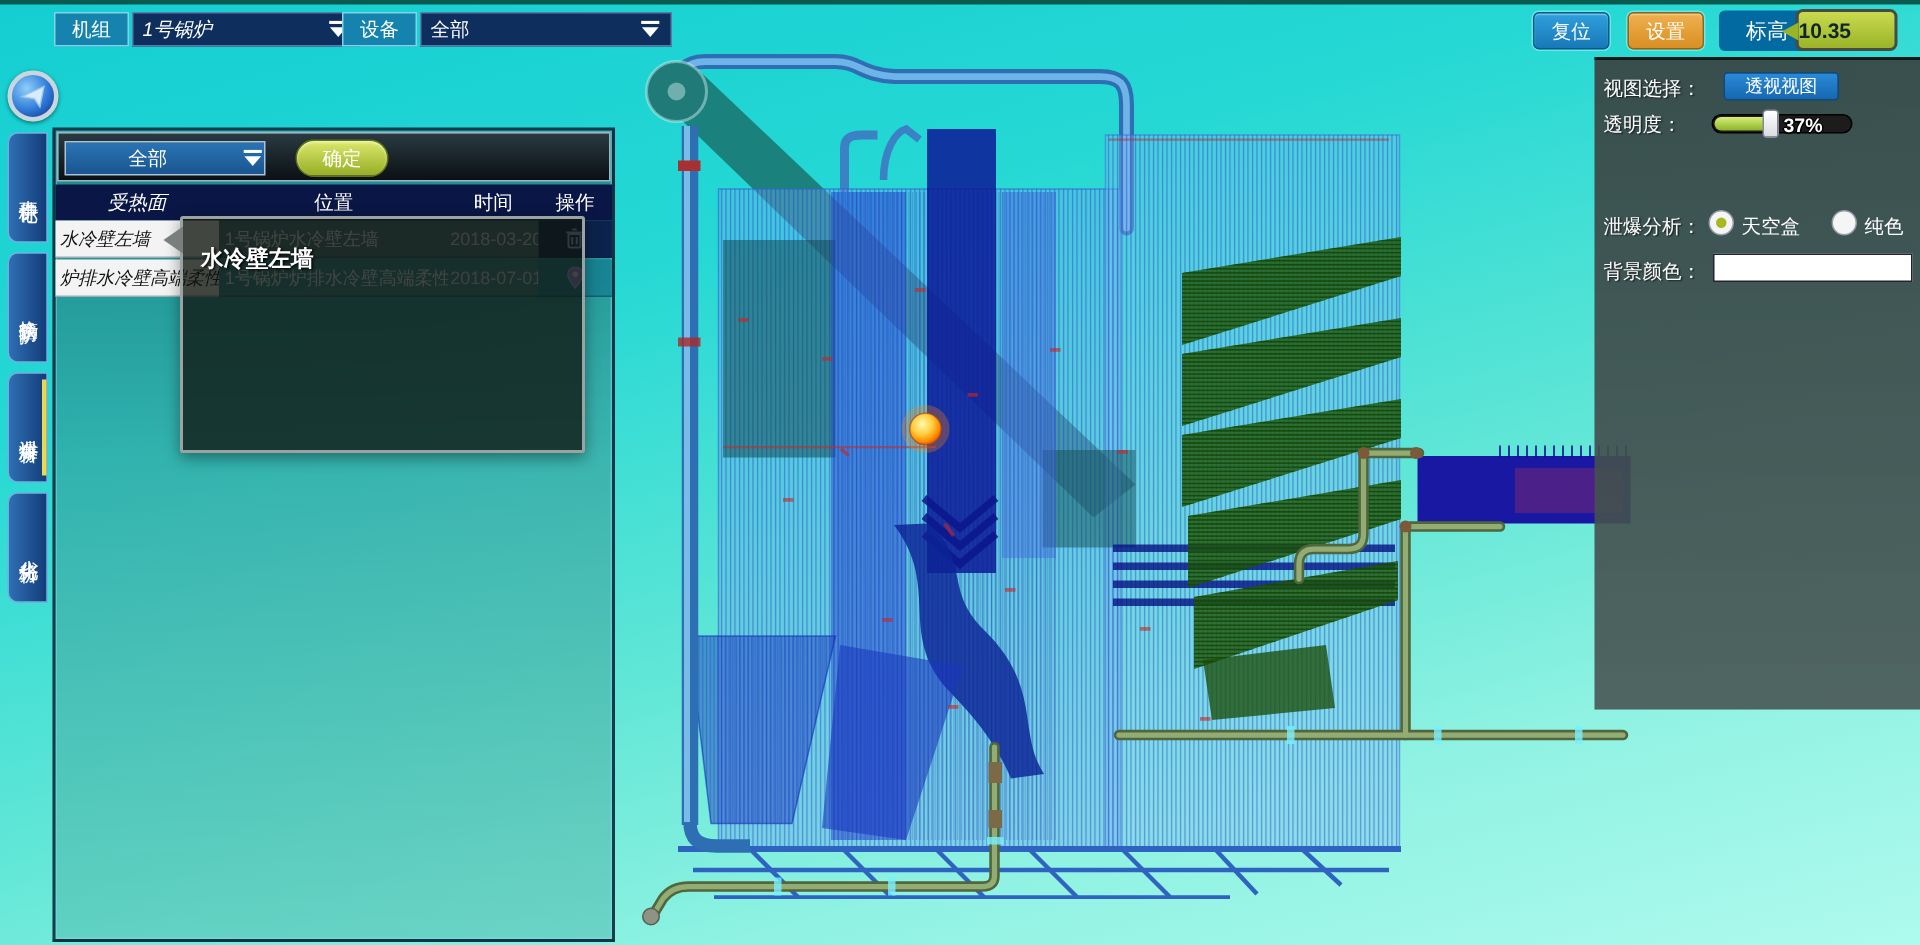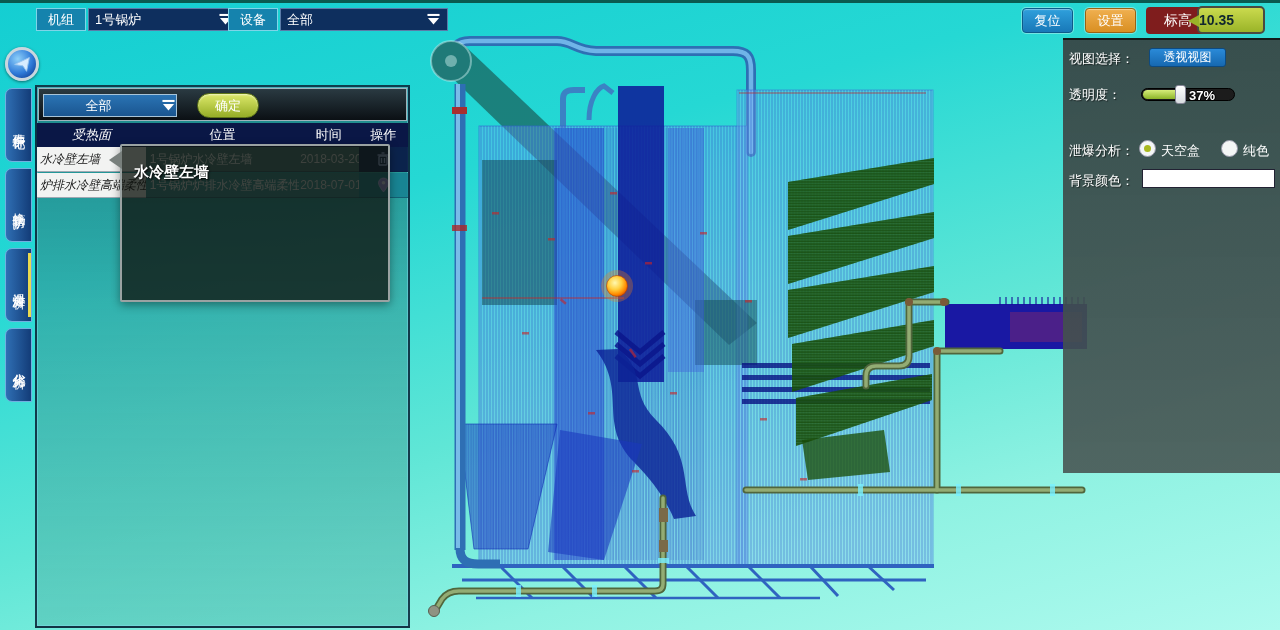--- a/index.html
+++ b/index.html
@@ -12,31 +12,31 @@
   
   #model { position:absolute; left:400px; top:0; width:880px; height:630px; z-index:1; }
 
   
   .chip { position:absolute; top:8px; height:23px; display:flex; align-items:center; justify-content:center;
           color:#fff; font-size:13px; z-index:8; }
   .label-chip { background:#1583ad; border:1px solid #7fd4e8; }
   .dd { background:#0e2f5e; border:1px solid #5a7ba8; justify-content:space-between; padding:0 6px; cursor:pointer; }
   .dd .txt { white-space:nowrap; }
   #unit-label { left:36px; width:50px; }
-  #unit-dd { left:88px; width:152px; }
+  #unit-dd { left:88px; width:152px;font-style:italic; }
   #device-label { left:228px; width:50px;text-align:right; }
   #device-dd { left:280px; width:168px; }
   .dd-arrow { width:15px; height:13px; flex:0 0 auto; margin-left:8px; }
 
   .tbtn { position:absolute; top:8px; height:25px; border-radius:4px; color:#fff; font-size:13px;
           display:flex; align-items:center; justify-content:center; cursor:pointer; z-index:8;
           box-shadow:0 0 0 1px rgba(255,255,255,.35), inset 0 1px 1px rgba(255,255,255,.4); }
   #reset-btn { left:1022px; width:51px; background:linear-gradient(#2fa0dc,#1878b8); border:1px solid #0d5a8a; }
   #settings-btn { left:1085px; width:51px; background:linear-gradient(#f0b050,#d98f22); border:1px solid #9a6210; }
-  #elev-label { position:absolute; left:1146px; top:7px; width:64px; height:27px; background:#7f1d1d; border-radius:4px;
+  #elev-label { position:absolute; left:1146px; top:7px; width:64px; height:27px; background:#0369a1; border-radius:4px;
                 color:#fff; font-size:14px; display:flex; align-items:center; justify-content:center; z-index:8; }
   #elev-badge { position:absolute; left:1197px; top:6px; width:68px; height:28px; z-index:8;
                 background:linear-gradient(#cada4e,#9ab428); border:2px solid #4a4a40; border-radius:5px;
                 color:#10262e; font-weight:bold; font-size:14px; display:flex; align-items:center; justify-content:flex-start; }
   #elev-badge .notch { position:absolute; left:-11px; top:7px; width:0; height:0;
                 border-top:6px solid transparent; border-bottom:6px solid transparent; border-right:11px solid #9ab428; }
 
   
   #back-btn { position:absolute; left:5px; top:47px; width:34px; height:34px; border-radius:50%; z-index:8; cursor:pointer;
               background:radial-gradient(circle at 35% 32%,#8ed0fa 0%,#2f7ad8 55%,#0a2d80 100%);
@@ -83,21 +83,21 @@
   #tooltip .arrow { position:absolute; left:-13px; top:5px; width:0; height:0;
              border-top:9px solid transparent; border-bottom:9px solid transparent; border-right:13px solid #787f7c; }
   #tooltip .tip-label { position:absolute; left:12px; top:17px; color:#fff; font-size:15px; font-weight:bold;
              text-shadow:1px 1px 2px #000; }
 
   
   #settings-panel { position:absolute; left:1063px; top:38px; width:217px; height:435px; z-index:5;
              background:linear-gradient(180deg,rgba(56,68,67,.93),rgba(72,86,84,.9)); border-top:2px solid rgba(5,8,8,.8); }
   .srow { position:absolute; left:0; width:100%; height:22px; color:#fff; font-size:13px; }
   .srow .lab { position:absolute; left:6px; top:2px; text-shadow:1px 1px 1px rgba(0,0,0,.6); }
-  #srow-view { top:8px; } #srow-opacity { top:44px; } #srow-outline { top:69px; }
+  #srow-view { top:8px; } #srow-opacity { top:32px; } #srow-outline { top:69px; }
   #srow-bg { top:100px; } #srow-color { top:130px; }
   #view-btn { position:absolute; left:86px; top:0px; width:77px; height:19px; background:linear-gradient(#2a8ad8,#1668b0);
               border:1px solid #0d4a80; border-radius:3px; color:#fff; font-size:12px;
               display:flex; align-items:center; justify-content:center; cursor:pointer; }
   #slider-track { position:absolute; left:78px; top:4px; width:94px; height:13px; background:#1c1c1c;
               border:1px solid #000; border-radius:7px; cursor:pointer; }
   #slider-fill { position:absolute; left:1px; top:1px; width:37%; height:9px; border-radius:6px 0 0 6px;
               background:linear-gradient(#d7ee7a,#8cb428); }
   #slider-handle { position:absolute; left:33px; top:-4px; width:11px; height:19px; background:linear-gradient(#fff,#d8dce0);
               border:1px solid #889; border-radius:3px; cursor:grab; }

